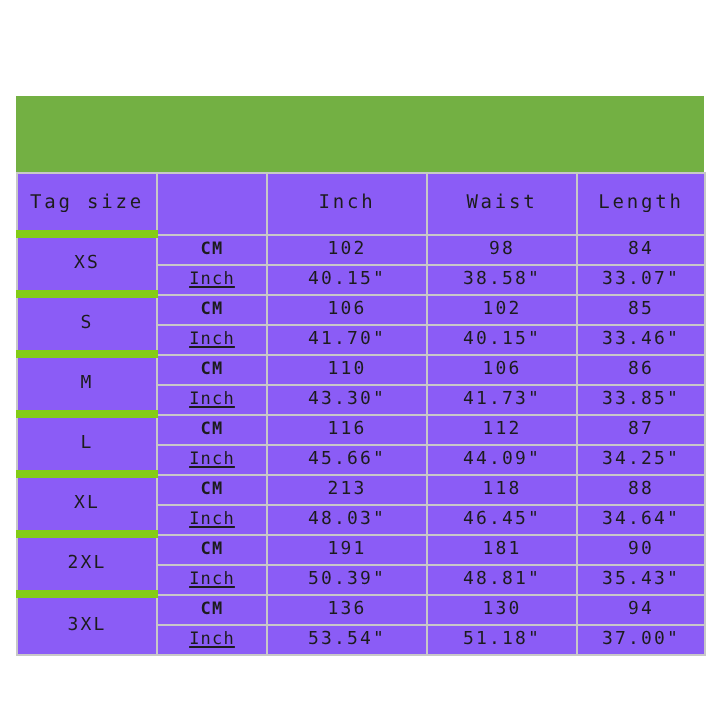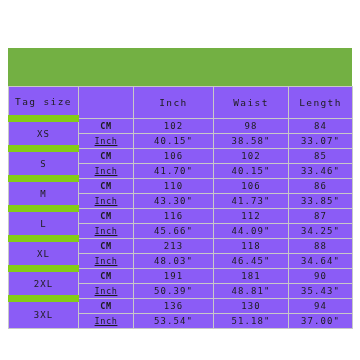--- a/index.html
+++ b/index.html
@@ -81,21 +81,21 @@
 
   
   td.tag {
     font-size: 9.5px;
     letter-spacing: 1.2px;
   }
 
   
   tr.cm td { border-top: 1px solid #9a9a9a; }
   tr.inch td { border-top: 1px solid #d8d8d8; }
-  tr.cm td.tag { border-top: 7px solid #84cc16; }
+  tr.cm td.tag { border-top: 4px solid #84cc16; }
 </style>
 </head>
 <body>
 
 <div id="size-chart">
 
   <div class="banner" style="background: rgb(115, 176, 67);"></div>
 
   <table class="chart">
     <colgroup>

